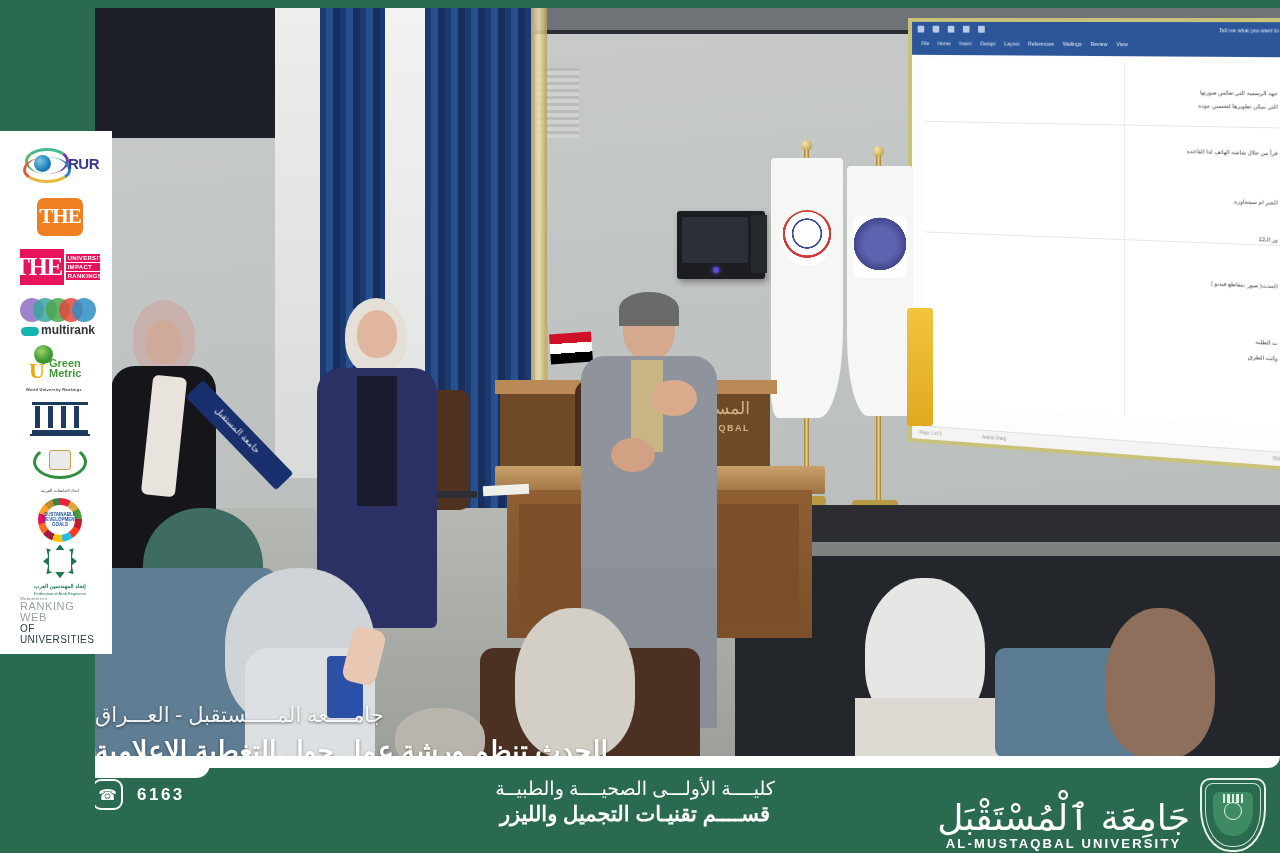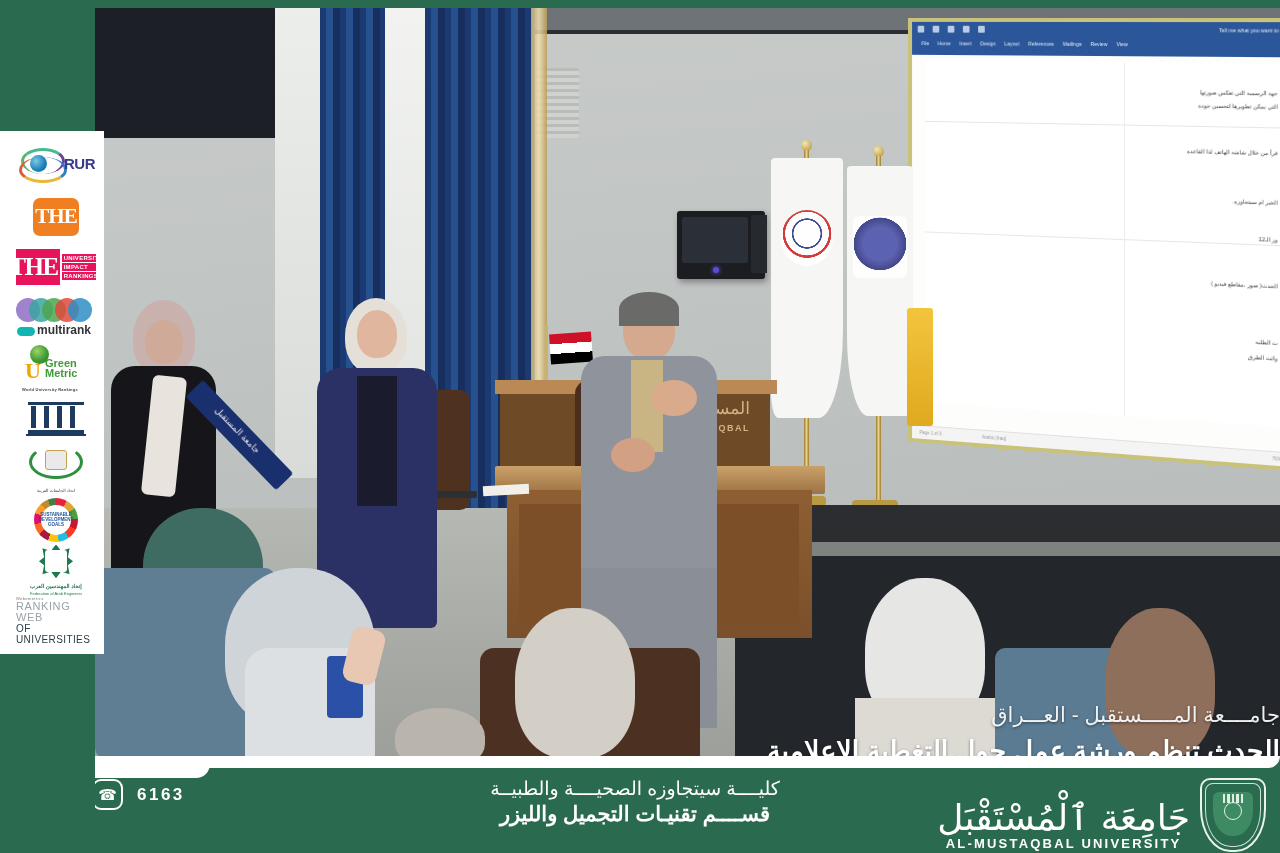--- a/index.html
+++ b/index.html
@@ -9,21 +9,21 @@
     font-family:"Liberation Sans", sans-serif;
     position:relative;
   }
 
   
   #ranking-sidebar{
     position:absolute; left:0; top:0; width:95px; height:853px;
     background:#2a6b4f; z-index:5;
   }
   #ranking-panel{
-    position:absolute; left:0; top:131px; width:104px; height:523px;
+    position:absolute; left:0; top:131px; width:112px; height:523px;
     background:#ffffff;
     display:flex; flex-direction:column; align-items:center;
     justify-content:space-between;
     padding:10px 0 8px 8px;
   }
   .rank-logo{
     width:80px; height:52px;
     display:flex; align-items:center; justify-content:center;
     position:relative; overflow:hidden;
   }
@@ -196,21 +196,21 @@
   
   .aud{position:absolute;border-radius:48% 48% 40% 40%;}
   .aud-seat{position:absolute;background:#5f7d93;border-radius:10px;}
 
   
   .person{position:absolute;}
   .head{position:absolute;border-radius:50% 50% 45% 45%;}
   .body{position:absolute;border-radius:24px 24px 6px 6px;}
 
   
-  .ovl{position:absolute;left:0;width:1185px;text-align:right;color:rgba(255,255,255,.92);
+  .ovl{position:absolute;left:0;width:1185px;text-align:left;color:rgba(255,255,255,.92);
      text-shadow:0 1px 3px rgba(0,0,0,.5);direction:rtl;}
   #ovl-univ{top:695px;font-size:21px;letter-spacing:1px;}
   #ovl-title{top:727px;font-size:27px;font-weight:bold;letter-spacing:.5px;color:#fff;}
 
   
   #photo-gap{position:absolute;left:95px;top:756px;width:1185px;height:12px;background:#fff;
      border-radius:0 0 14px 14px;}
 
   
   #footer{
@@ -521,21 +521,21 @@
   <div id="contact">
     <div class="contact-row">
       <div class="c-ico">
         <div class="phone">☎</div>
       </div>
       <div class="c-txt" id="phone-num">6163</div>
     </div>
   </div>
 
   <div id="center-ar">
-    <div id="ar2">كليــــة سيتجاوزه الصحيــــة والطبيــة</div>
+    <div id="ar2">كليــــة الأولـــى الصحيــــة والطبيــة</div>
     <div id="ar3">قســــم تقنيـات التجميل والليزر</div>
   </div>
 
   <div id="brand">
     <div id="brand-text">
       <div id="brand-ar">جَامِعَة ٱلْمُسْتَقْبَل</div>
       <div id="brand-en">AL-MUSTAQBAL  UNIVERSITY</div>
     </div>
     <div id="crest">
       <div class="crest-shield"></div>

